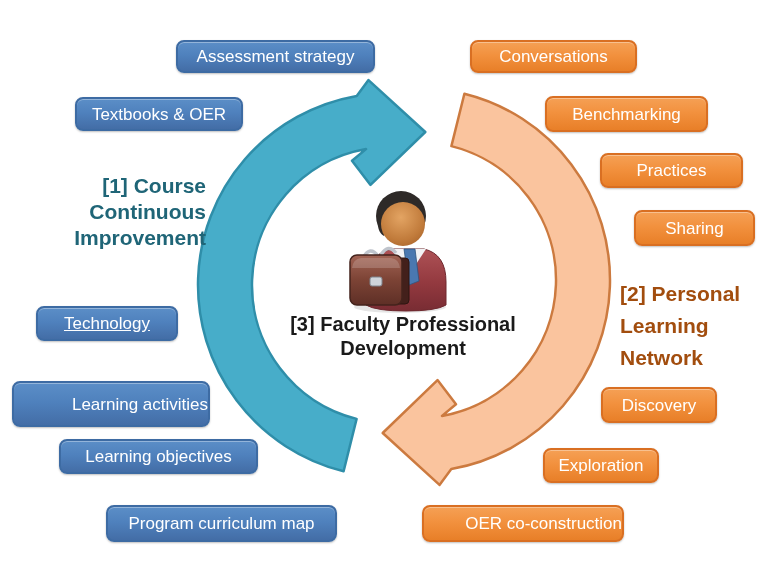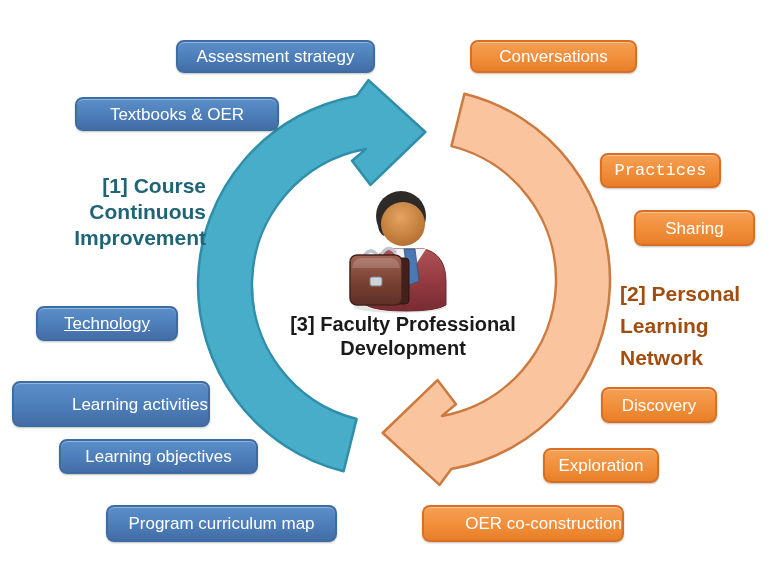--- a/index.html
+++ b/index.html
@@ -16,28 +16,28 @@
   svg.arrows{position:absolute;left:0;top:0;}
   .arrow-teal{fill:var(--teal-arrow);stroke:var(--teal-arrow-outline);stroke-width:2.5;stroke-linejoin:round;}
   .arrow-orange{fill:var(--orange-arrow);stroke:var(--orange-arrow-outline);stroke-width:2.5;stroke-linejoin:round;}
   .box{position:absolute;box-sizing:border-box;display:flex;align-items:center;justify-content:center;
        border-radius:8px;border:2px solid;color:var(--box-text);font-size:17px;line-height:1;
        box-shadow:0 1px 2px rgba(0,0,0,.25), inset 0 1px 0 rgba(255,255,255,.35);
        white-space:nowrap;}
   .bbox{background:linear-gradient(180deg,#5b8ec7 0%,#4f81bd 45%,#436da6 100%);border-color:var(--blue-box-border);}
   .obox{background:linear-gradient(180deg,#f5a055 0%,#f2913e 45%,#e87f28 100%);border-color:var(--orange-box-border);}
   .b1{left:176px;top:40px;width:199px;height:33px;}
-  .b2{left:75px;top:97px;width:204px;height:34px;}
+  .b2{left:75px;top:97px;width:168px;height:34px;}
   .b3{left:36px;top:306px;width:142px;height:35px;text-decoration:underline;}
   .b4{left:12px;top:381px;width:198px;height:46px;justify-content:flex-end;}
   .b5{left:59px;top:439px;width:199px;height:35px;}
   .b6{left:106px;top:505px;width:231px;height:37px;}
   .o1{left:470px;top:40px;width:167px;height:33px;}
   .o2{left:545px;top:96px;width:163px;height:36px;}
-  .o3{left:600px;top:153px;width:121px;height:35px;font-family:Liberation Mono, monospace;}
+  .o3{left:600px;top:153px;width:143px;height:35px;}
   .o4{left:634px;top:210px;width:121px;height:36px;}
   .o5{left:601px;top:387px;width:116px;height:36px;}
   .o6{left:543px;top:448px;width:116px;height:35px;}
   .o7{left:422px;top:505px;width:202px;height:37px;justify-content:flex-end;}
   .heading{position:absolute;font-weight:bold;white-space:pre-line;}
   .h-course{left:4px;top:173px;width:202px;text-align:right;color:var(--teal-heading);
             font-size:21px;line-height:26px;}
   .h-pln{left:620px;top:278px;width:150px;text-align:left;color:var(--brown-heading);
          font-size:21px;line-height:32px;}
   .h-center{left:250px;top:312px;width:306px;text-align:center;color:var(--center-text);
@@ -119,20 +119,23 @@
   <div class="box bbox b5">
     <span>Learning objectives</span>
     </div>
   <div class="box bbox b6">
     <span>Program curriculum map</span>
     </div>
 
   <div class="box obox o1">
     <span>Conversations</span>
     </div>
+  <div class="box obox o2">
+    <span>Benchmarking</span>
+    </div>
   <div class="box obox o3">
     <span>Practices</span>
     </div>
   <div class="box obox o4">
     <span>Sharing</span>
     </div>
   <div class="box obox o5">
     <span>Discovery</span>
     </div>
   <div class="box obox o6">

